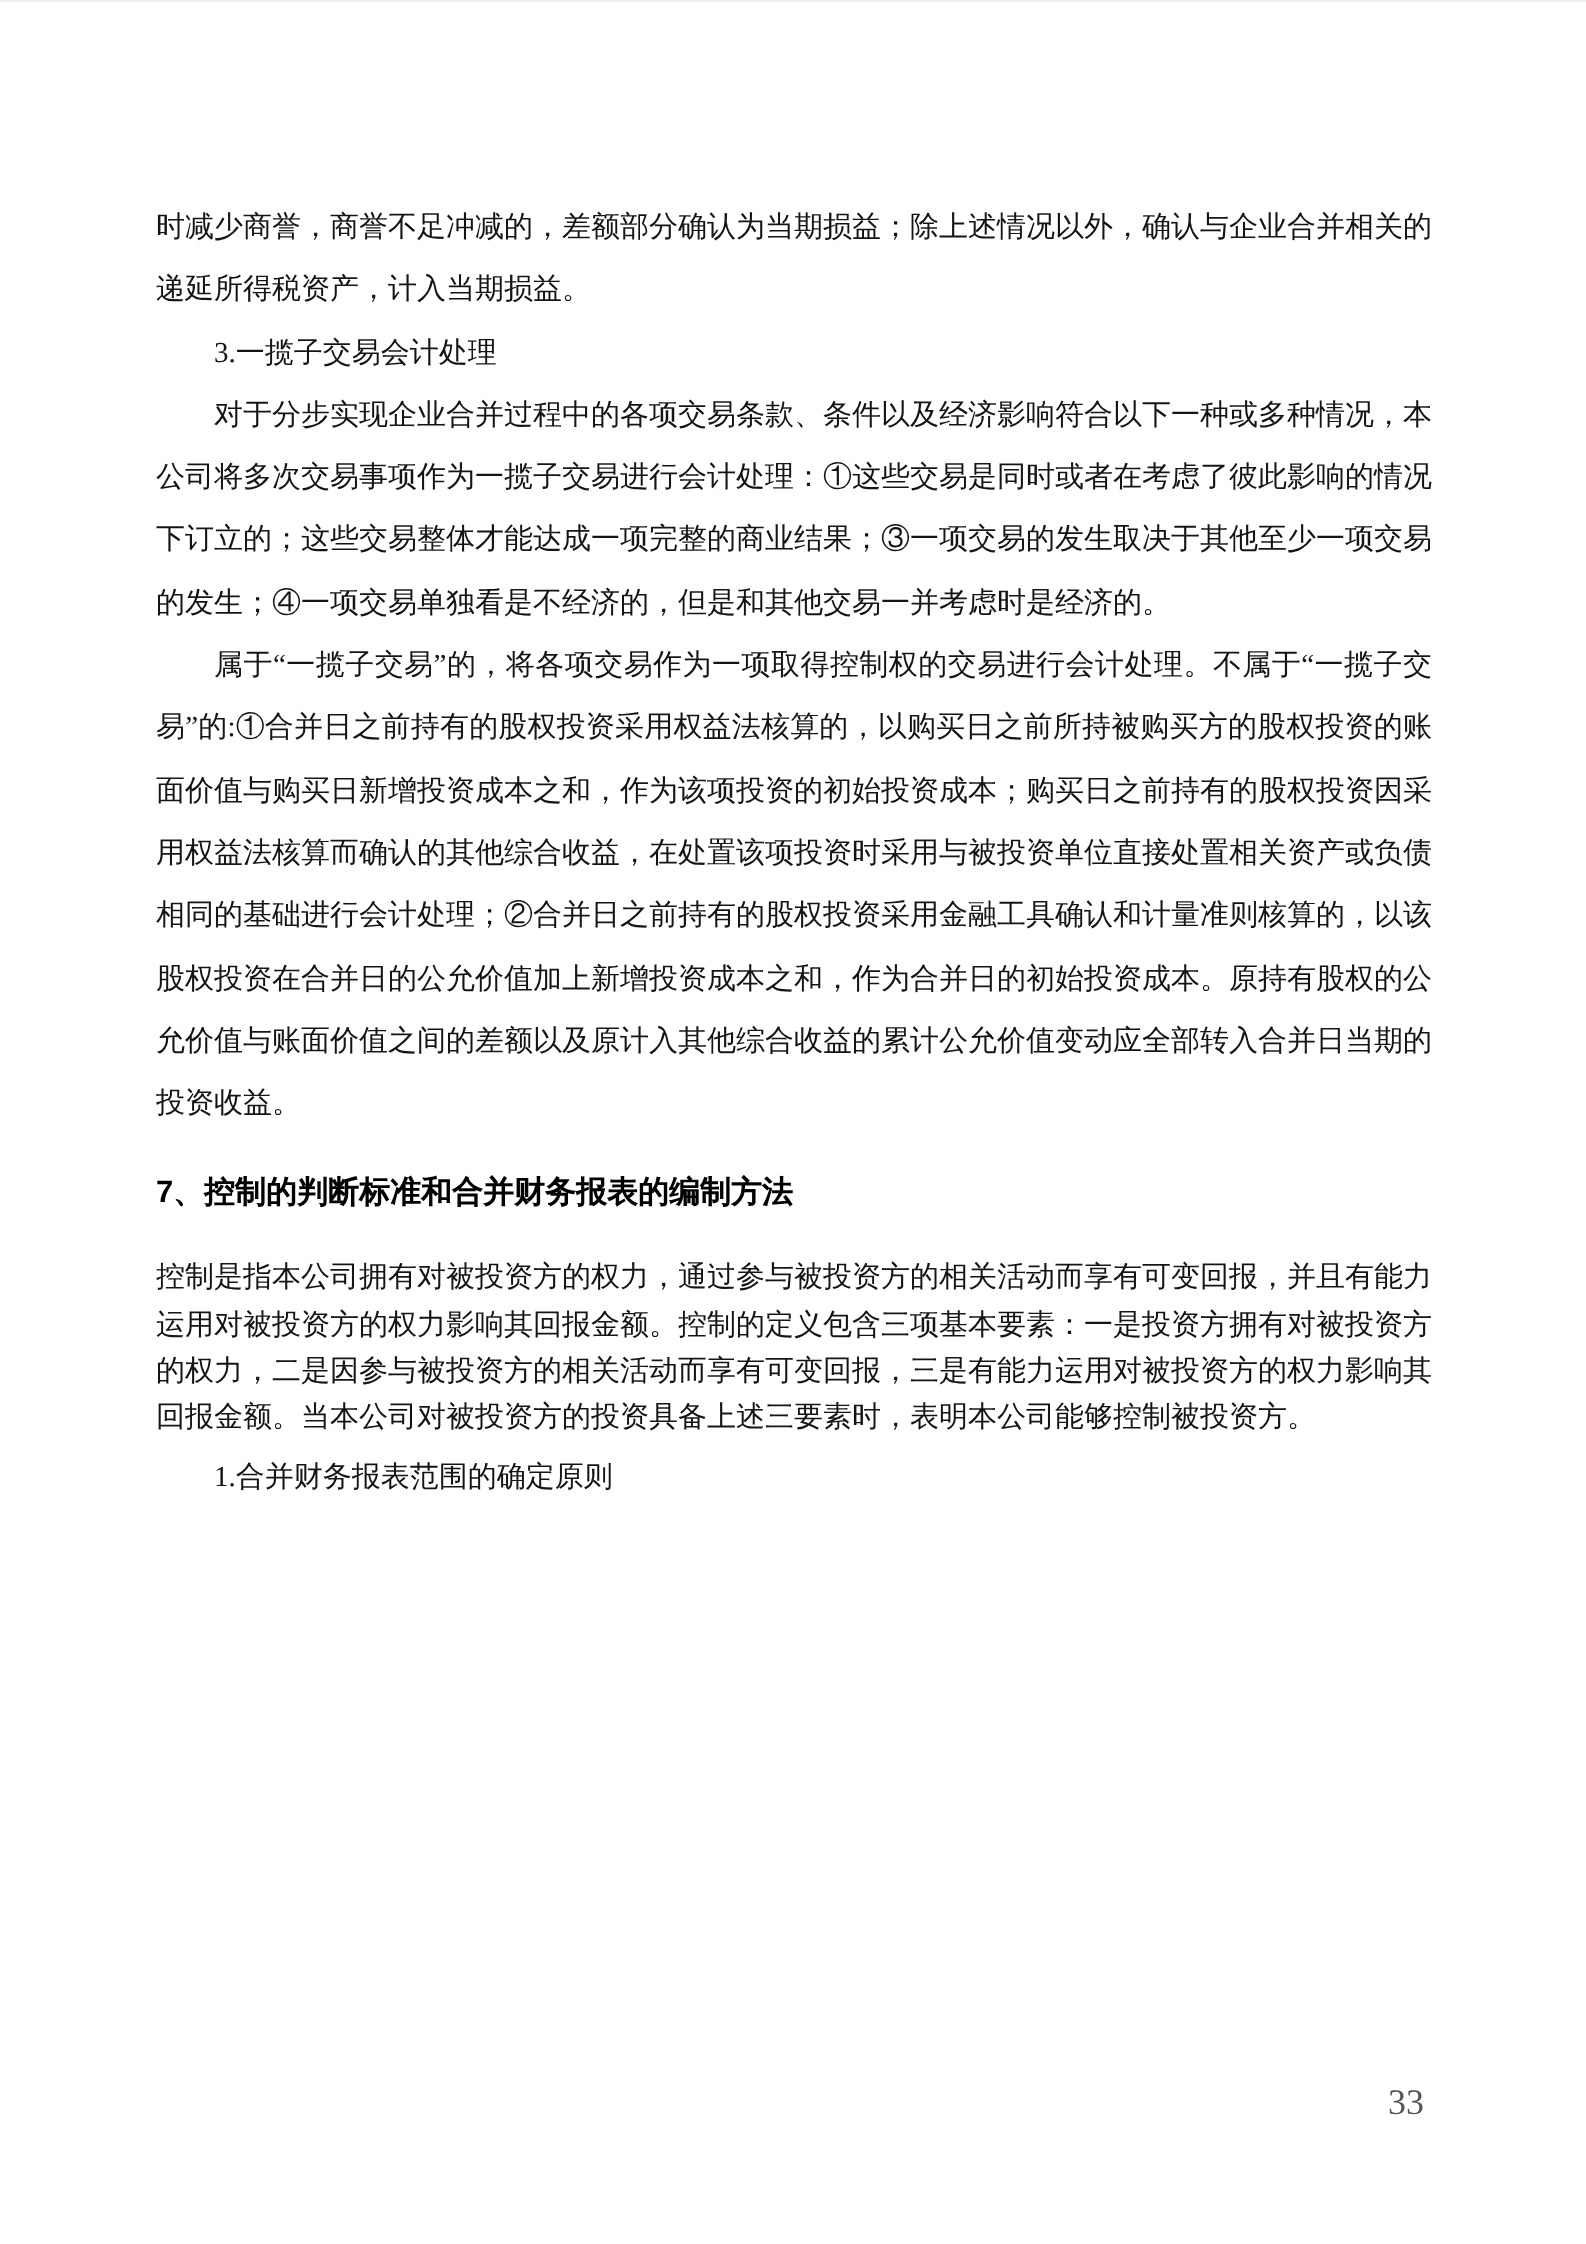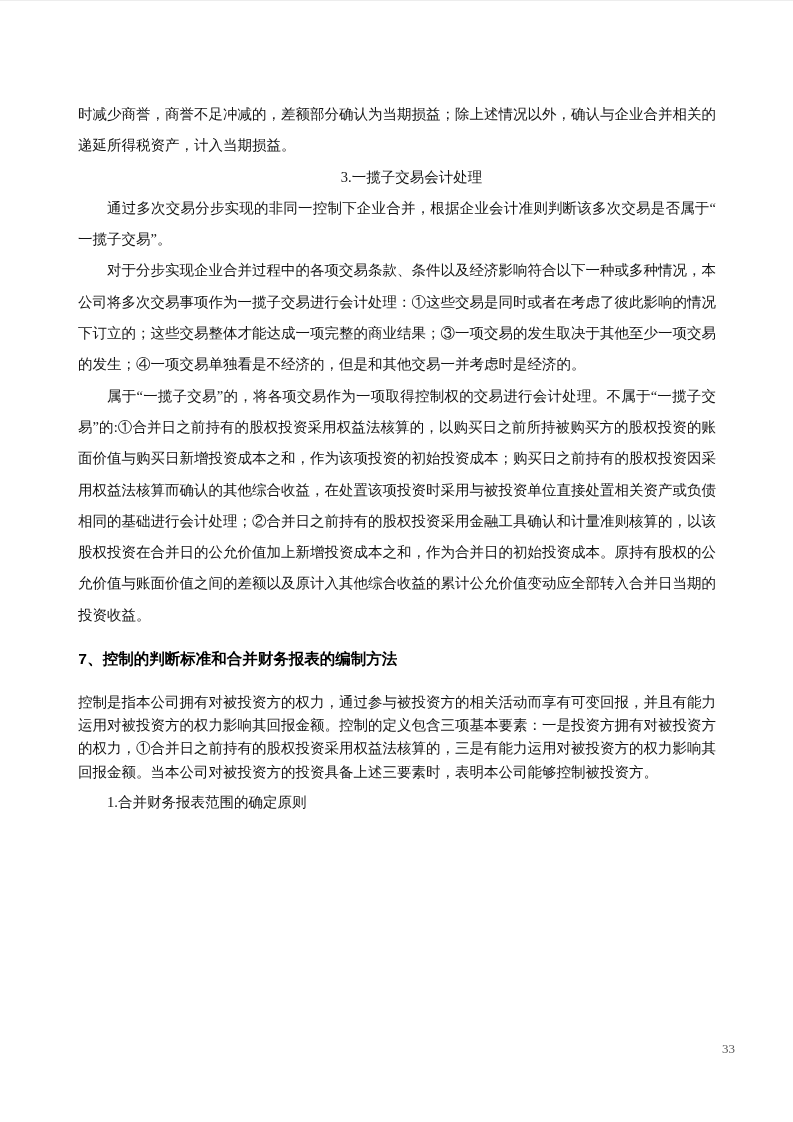--- a/index.html
+++ b/index.html
@@ -48,59 +48,57 @@
   .subhead {
     text-indent: 2em;
   }
   .para-cont {
     text-indent: 0;
   }
   .subhead {
     font-size: 14.5px;
     line-height: 31.3px;
     font-weight: normal;
-    text-align: center;
   }
   .heading {
     font-size: 15.5px;
     font-weight: bold;
     color: #000000;
     line-height: 30px;
     margin-top: 14px;
     margin-bottom: 14px;
     text-indent: 0;
-    font-family: Liberation Mono, monospace;
+    font-family: Liberation Sans, sans-serif;
   }
   .para-tight {
     line-height: 23.2px;
     margin-top: 16px;
   }
   .subhead-tight {
     font-size: 14.5px;
     line-height: 23.2px;
     text-indent: 2em;
     margin-top: 7px;
   }
   .page-number {
     position: absolute;
     top: 1040px;
-    right: 58px;
-    font-size: 13px;
+    right: 81px;
+    font-size: 18px;
     color: #555555;
     font-family: "Liberation Serif", "DejaVu Serif", serif;
   }
 </style>
 </head>
 <body>
 
 <div class="page">
   <div class="content">
     <p class="para-cont">时减少商誉，商誉不足冲减的，差额部分确认为当期损益；除上述情况以外，确认与企业合并相关的递延所得税资产，计入当期损益。</p>
     <p class="subhead">3.一揽子交易会计处理</p>
-    <p class="para">通过多次交易分步实现的非同一控制下企业合并，根据企业会计准则判断该多次交易是否属于“一揽子交易”。</p>
     <p class="para">对于分步实现企业合并过程中的各项交易条款、条件以及经济影响符合以下一种或多种情况，本公司将多次交易事项作为一揽子交易进行会计处理：①这些交易是同时或者在考虑了彼此影响的情况下订立的；这些交易整体才能达成一项完整的商业结果；③一项交易的发生取决于其他至少一项交易的发生；④一项交易单独看是不经济的，但是和其他交易一并考虑时是经济的。</p>
     <p class="para">属于“一揽子交易”的，将各项交易作为一项取得控制权的交易进行会计处理。不属于“一揽子交易”的:①合并日之前持有的股权投资采用权益法核算的，以购买日之前所持被购买方的股权投资的账面价值与购买日新增投资成本之和，作为该项投资的初始投资成本；购买日之前持有的股权投资因采用权益法核算而确认的其他综合收益，在处置该项投资时采用与被投资单位直接处置相关资产或负债相同的基础进行会计处理；②合并日之前持有的股权投资采用金融工具确认和计量准则核算的，以该股权投资在合并日的公允价值加上新增投资成本之和，作为合并日的初始投资成本。原持有股权的公允价值与账面价值之间的差额以及原计入其他综合收益的累计公允价值变动应全部转入合并日当期的投资收益。</p>
     <p class="heading">7、控制的判断标准和合并财务报表的编制方法</p>
-    <p class="para-tight">控制是指本公司拥有对被投资方的权力，通过参与被投资方的相关活动而享有可变回报，并且有能力运用对被投资方的权力影响其回报金额。控制的定义包含三项基本要素：一是投资方拥有对被投资方的权力，①合并日之前持有的股权投资采用权益法核算的，三是有能力运用对被投资方的权力影响其回报金额。当本公司对被投资方的投资具备上述三要素时，表明本公司能够控制被投资方。</p>
+    <p class="para-tight">控制是指本公司拥有对被投资方的权力，通过参与被投资方的相关活动而享有可变回报，并且有能力运用对被投资方的权力影响其回报金额。控制的定义包含三项基本要素：一是投资方拥有对被投资方的权力，二是因参与被投资方的相关活动而享有可变回报，三是有能力运用对被投资方的权力影响其回报金额。当本公司对被投资方的投资具备上述三要素时，表明本公司能够控制被投资方。</p>
     <p class="subhead-tight">1.合并财务报表范围的确定原则</p>
   </div>
   <div class="page-number">33</div>
 </div>
 
 </body></html>

